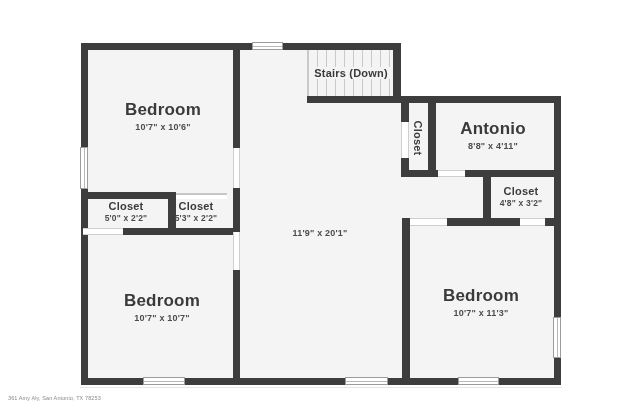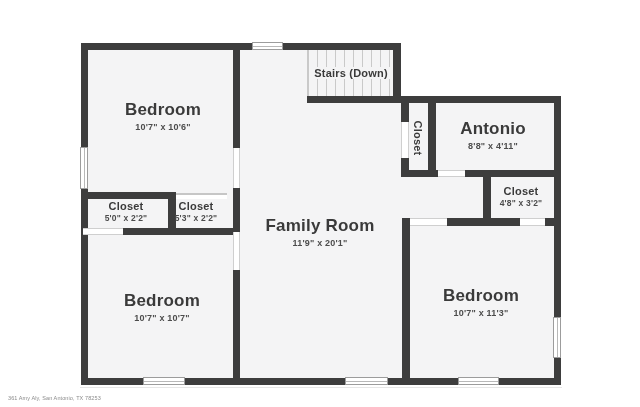--- a/index.html
+++ b/index.html
@@ -92,21 +92,20 @@
   </div>
   <div class="label small" style="left:196px;top:212px">
     <div class="rname">Closet</div>
     <div class="rdims">5'3" x 2'2"</div>
   </div>
   <div class="label" style="left:162px;top:307px">
     <div class="rname">Bedroom</div>
     <div class="rdims">10'7" x 10'7"</div>
   </div>
   <div class="label" style="left:320px;top:232px">
-    <div class="rname">Family Room</div>
     <div class="rdims">11'9" x 20'1"</div>
   </div>
   <div class="label vert" style="left:418px;top:138px">
     <div class="rname">Closet</div>
   </div>
   <div class="label" style="left:493px;top:135px">
     <div class="rname">Antonio</div>
     <div class="rdims">8'8" x 4'11"</div>
   </div>
   <div class="label small" style="left:521px;top:197px">

